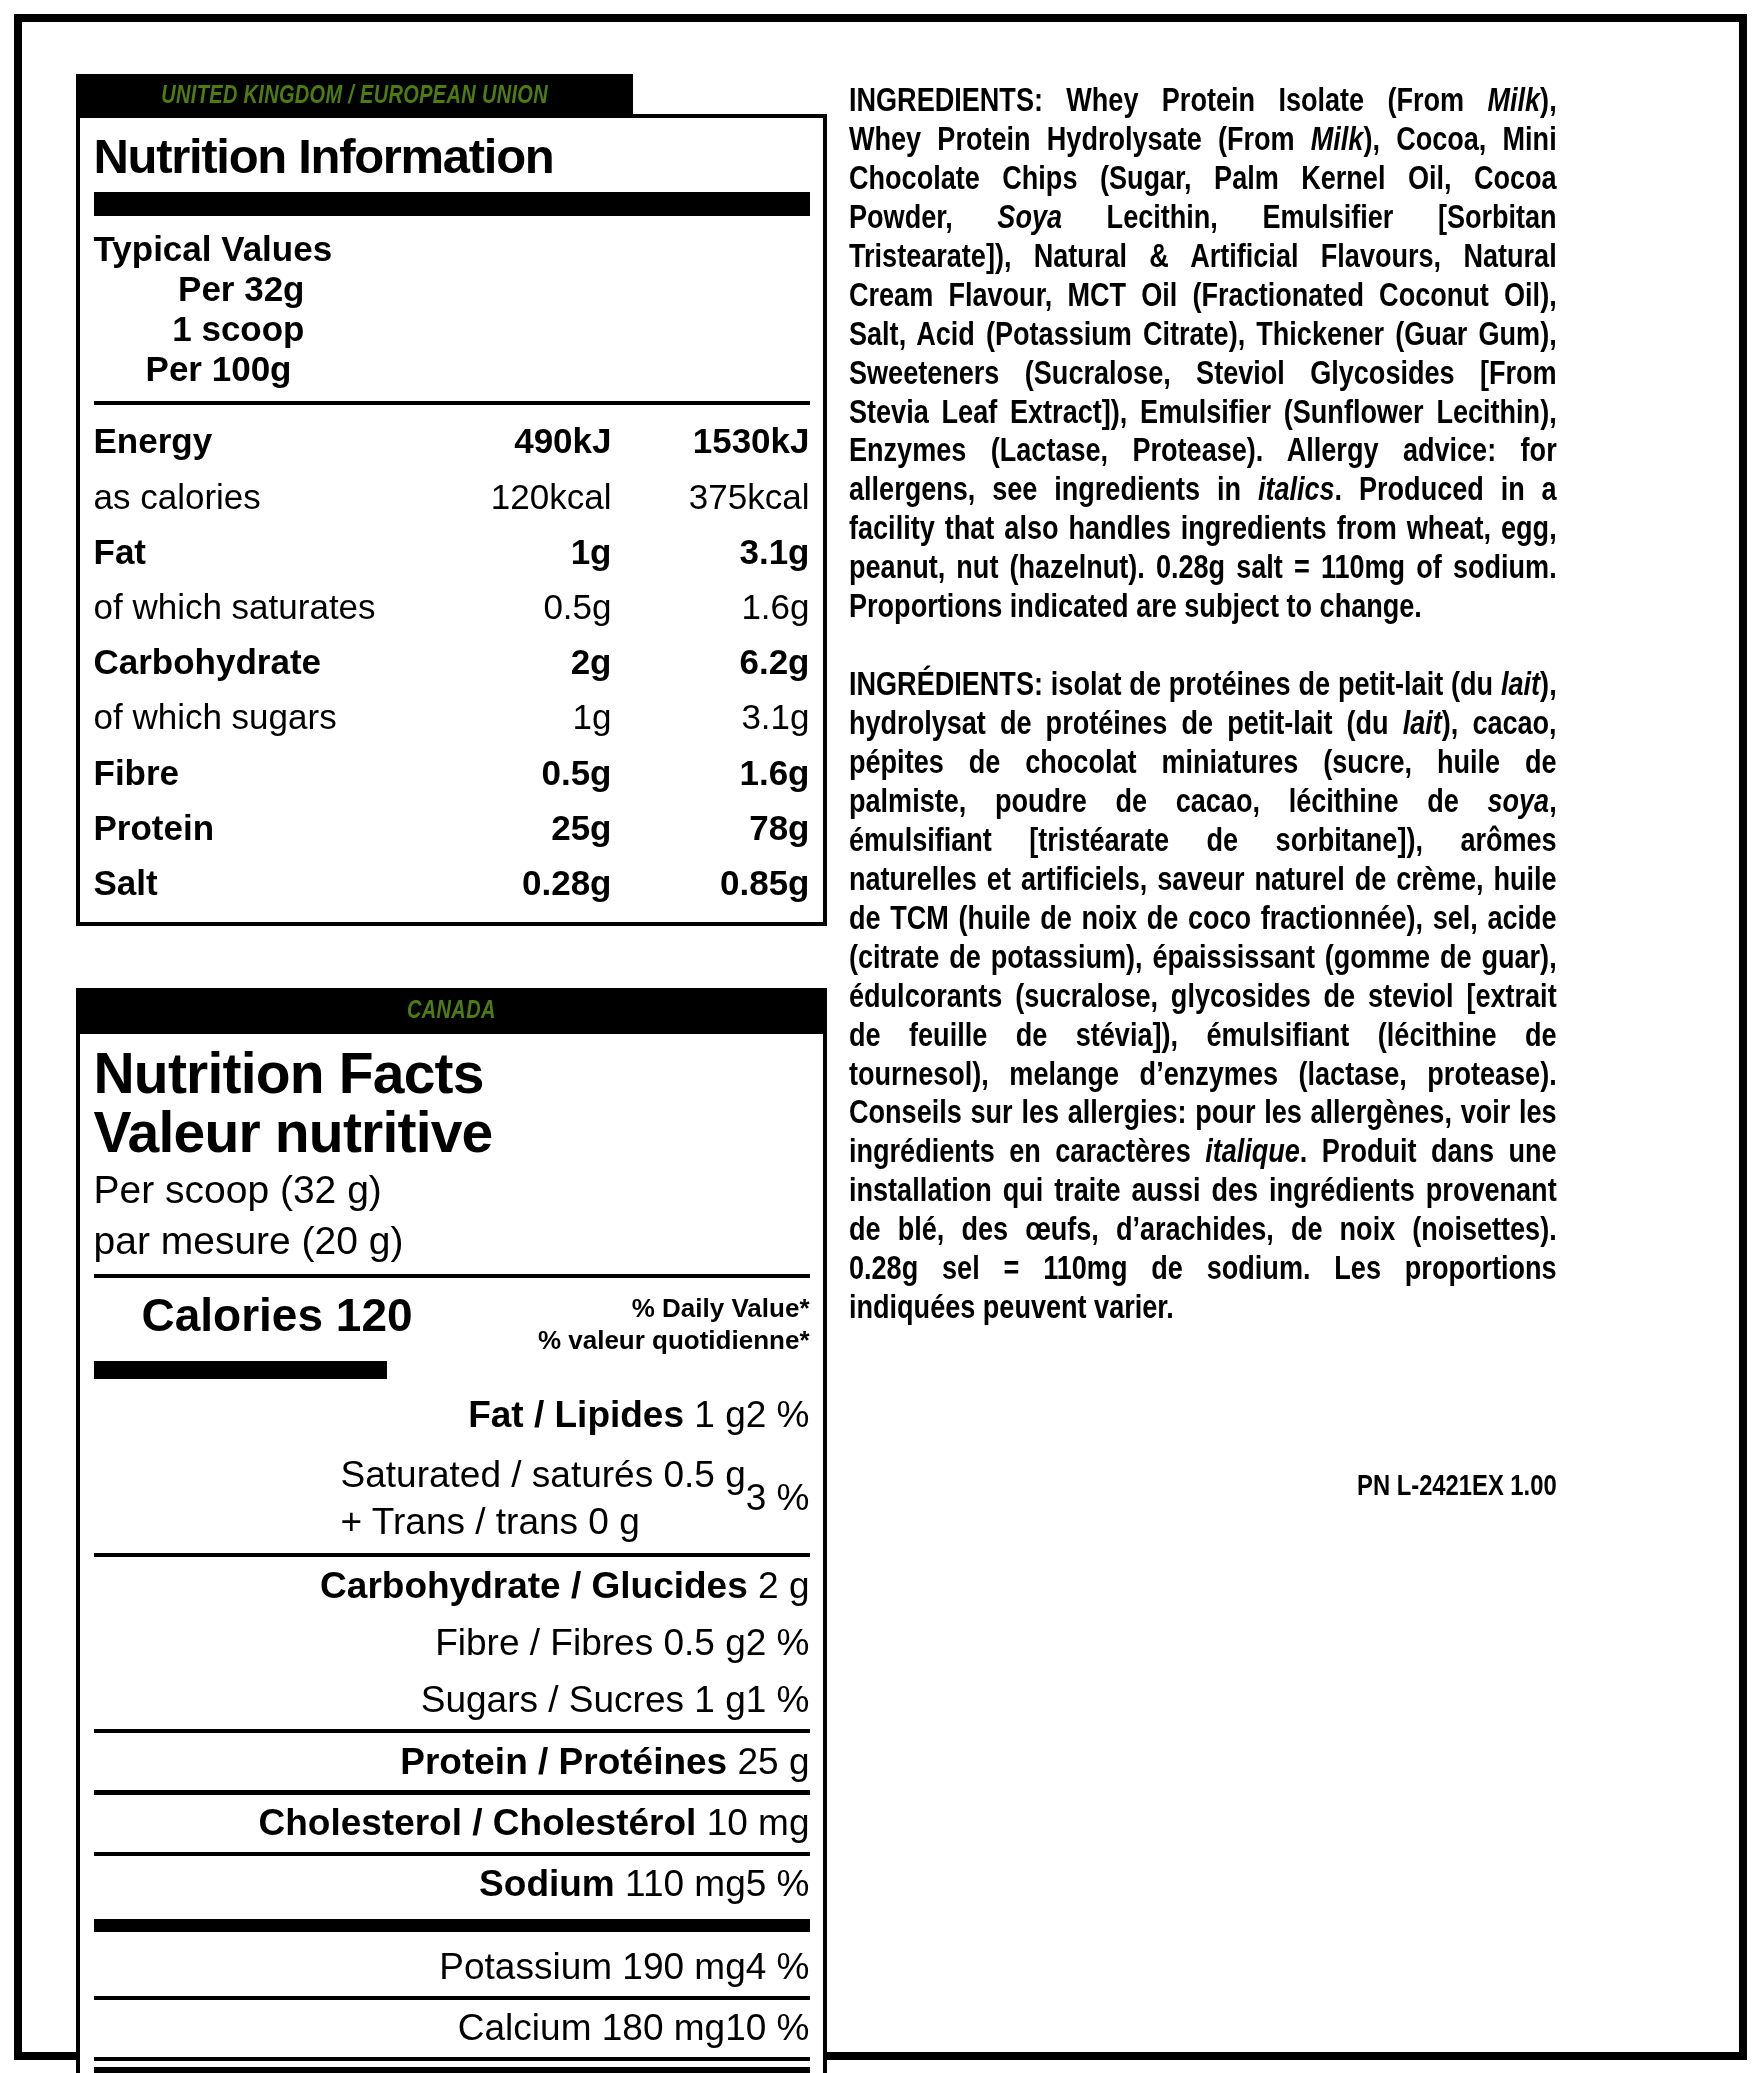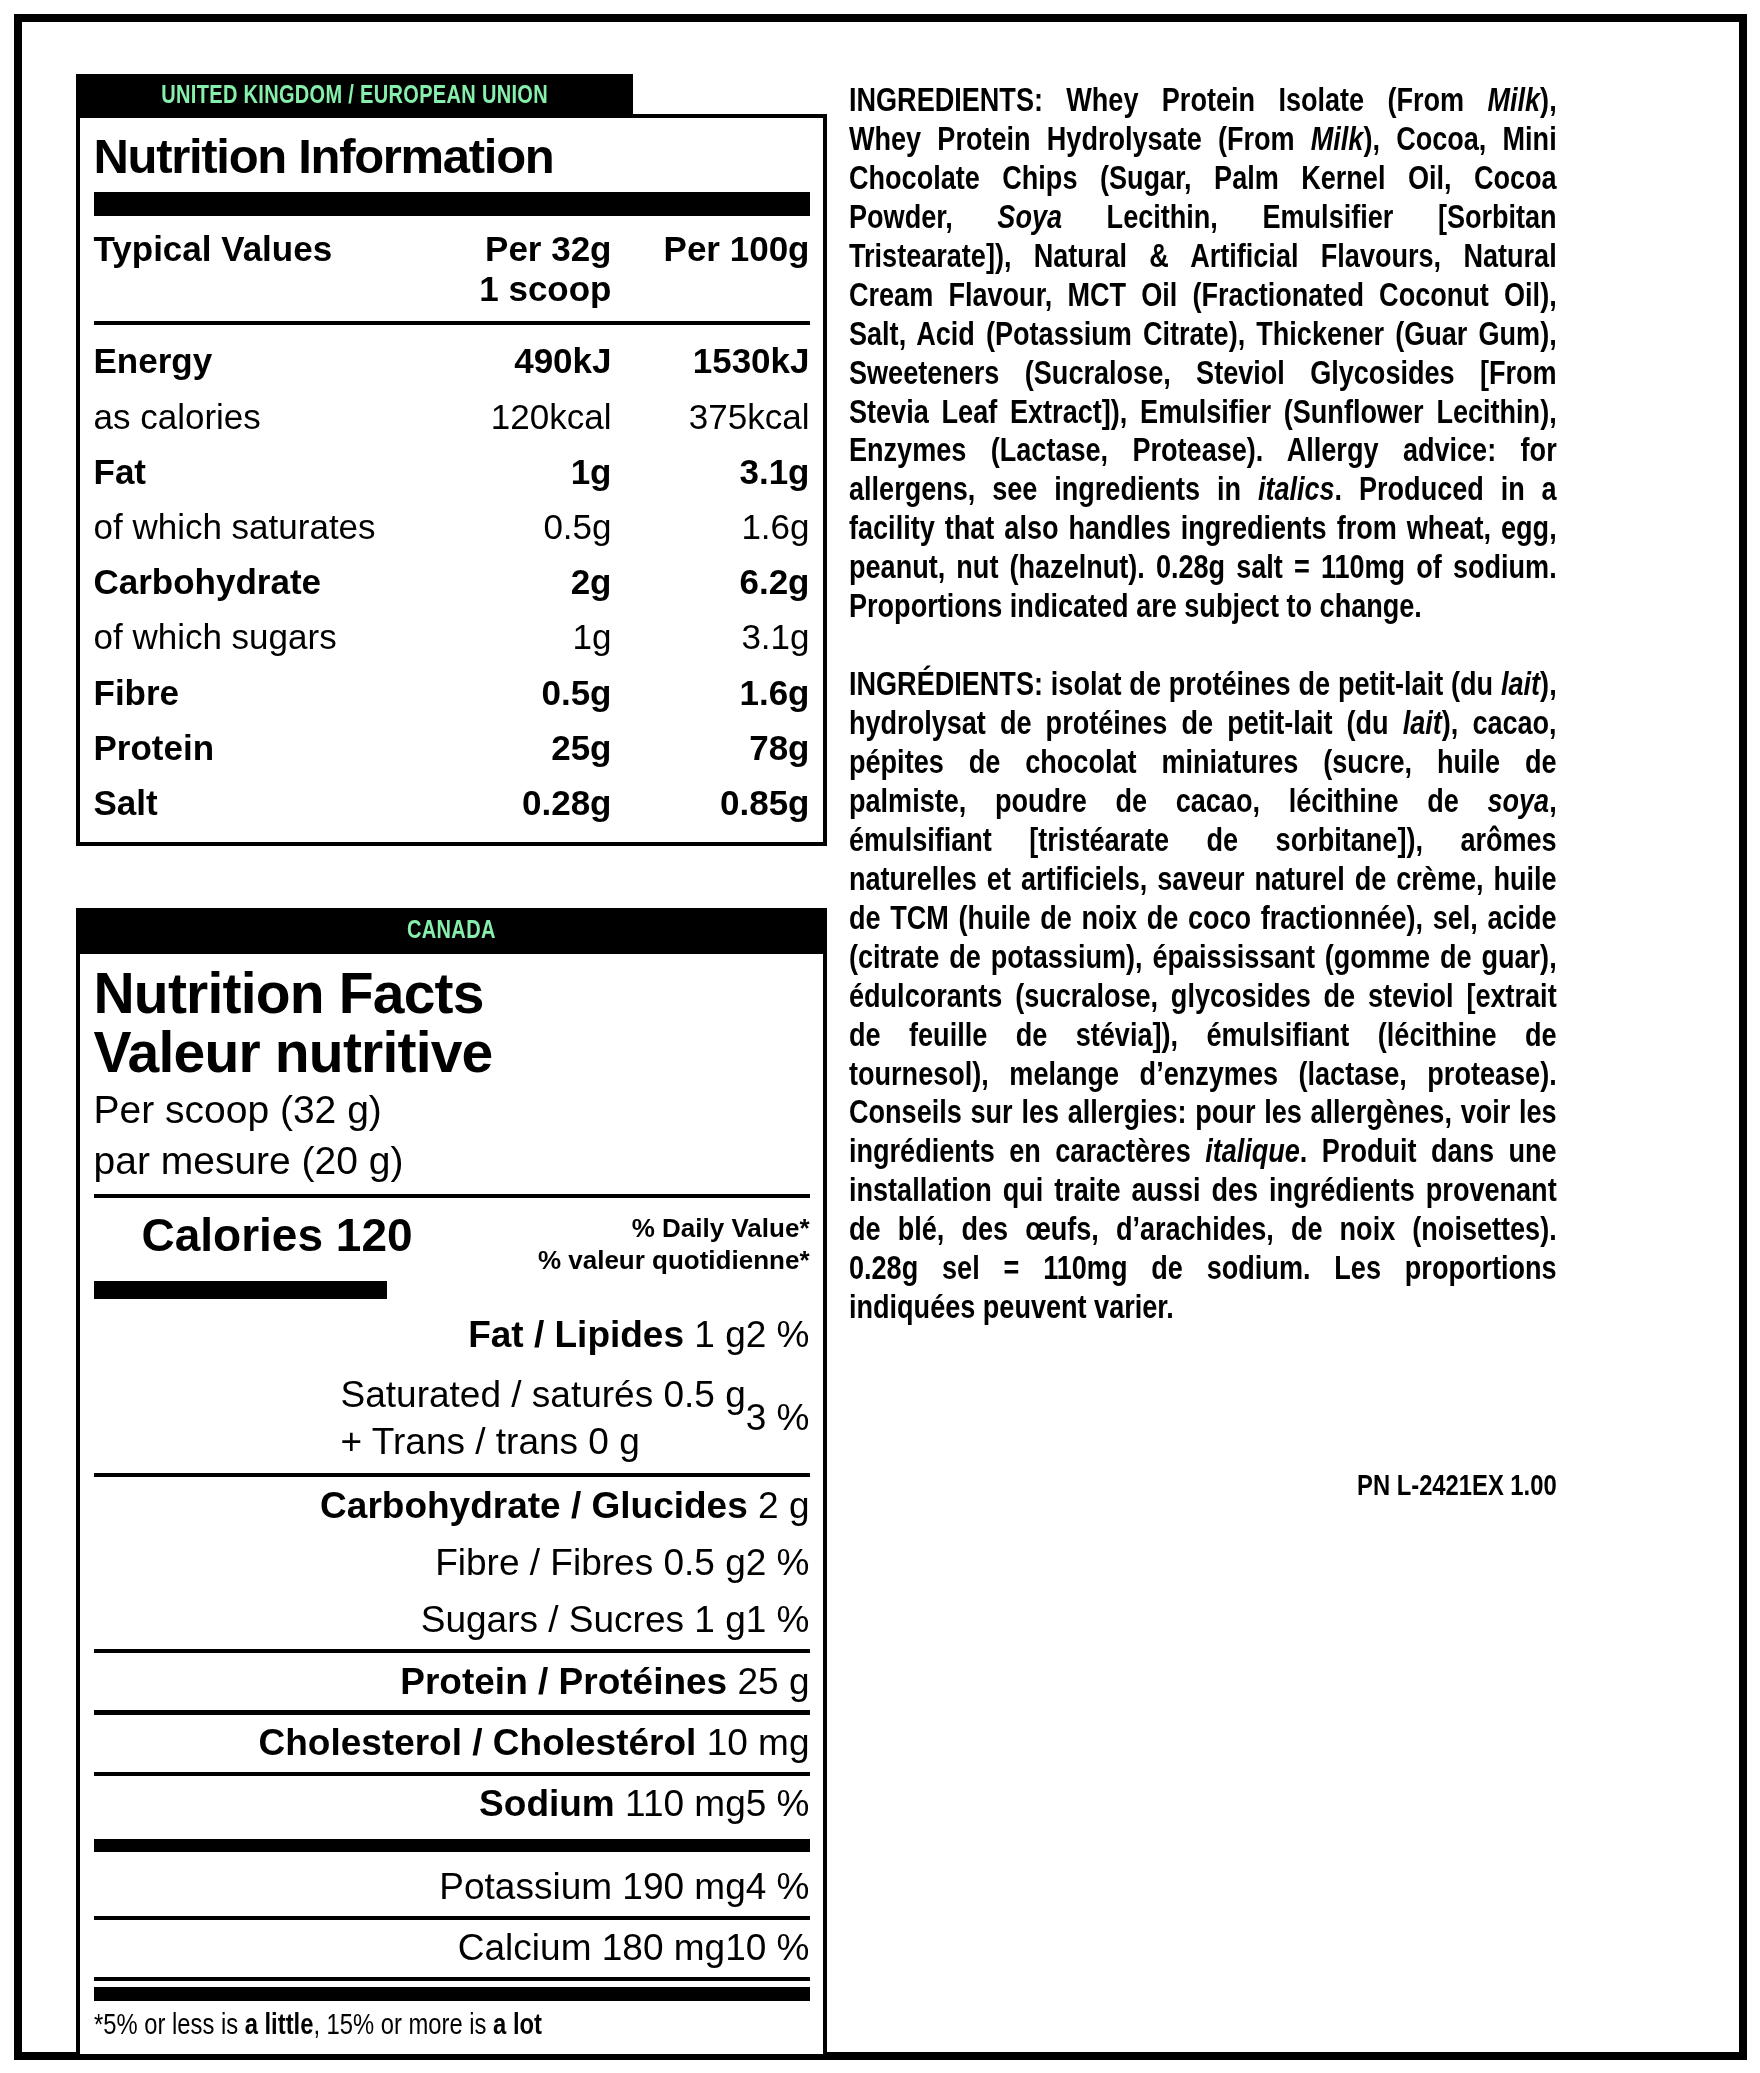--- a/index.html
+++ b/index.html
@@ -8,30 +8,30 @@
     font-family:"Liberation Sans", sans-serif;color:#000;overflow:hidden;
   }
   .frame{position:absolute;left:13.5px;top:13.5px;width:1717px;height:2030px;border:8.4px solid #000;}
 
   
   .cond{display:inline-block;transform:scaleX(0.8);transform-origin:50% 50%;white-space:nowrap;}
   .cond-block{transform:scaleX(0.82);transform-origin:0 0;width:122%;}
 
   
   .left-col{position:absolute;left:76px;top:74px;width:751px;}
-  .region-bar{background:#000;color:#86efac;display:flex;align-items:center;justify-content:center;}
+  .region-bar{background:#000;color:#4d7c0f;display:flex;align-items:center;justify-content:center;font-style:italic;}
   .uk-bar{width:557px;height:40px;}
   .ca-bar{width:100%;height:42px;margin-top:62px;}
   .region-bar span{font-weight:bold;font-size:25px;letter-spacing:0.4px;}
   .box{border:4.2px solid #000;background:#fff;}
   .uk-box{padding:5px 13.5px 11.8px 13.5px;}
   .uk-title{font-size:49px;font-weight:bold;letter-spacing:-1.3px;margin:5px 0 8.4px 0;}
   .thick-rule{height:23.6px;background:#000;}
   .thin-rule{height:4.2px;background:#000;}
-  .uk-head{display:flex;align-items:flex-start;font-weight:bold;font-size:35px;padding:13.5px 0 11.8px 0;}
+  .uk-head{display:flex;align-items:flex-start;font-weight:bold;font-size:35px;padding:13.5px 0 11.8px 0;flex-direction:column;}
   .uk-row{display:flex;align-items:baseline;font-size:35px;padding:7.6px 0;}
   .uk-rows{padding-top:8.4px;}
   .c-label{flex:1;}
   .c-mid{width:211px;text-align:right;}
   .c-last{width:198px;text-align:right;}
   .b{font-weight:bold;}
 
   
   .ca-box{padding:10px 13.5px 10px 13.5px;}
   .ca-title{font-size:57px;font-weight:bold;letter-spacing:-0.8px;line-height:1.03;}

